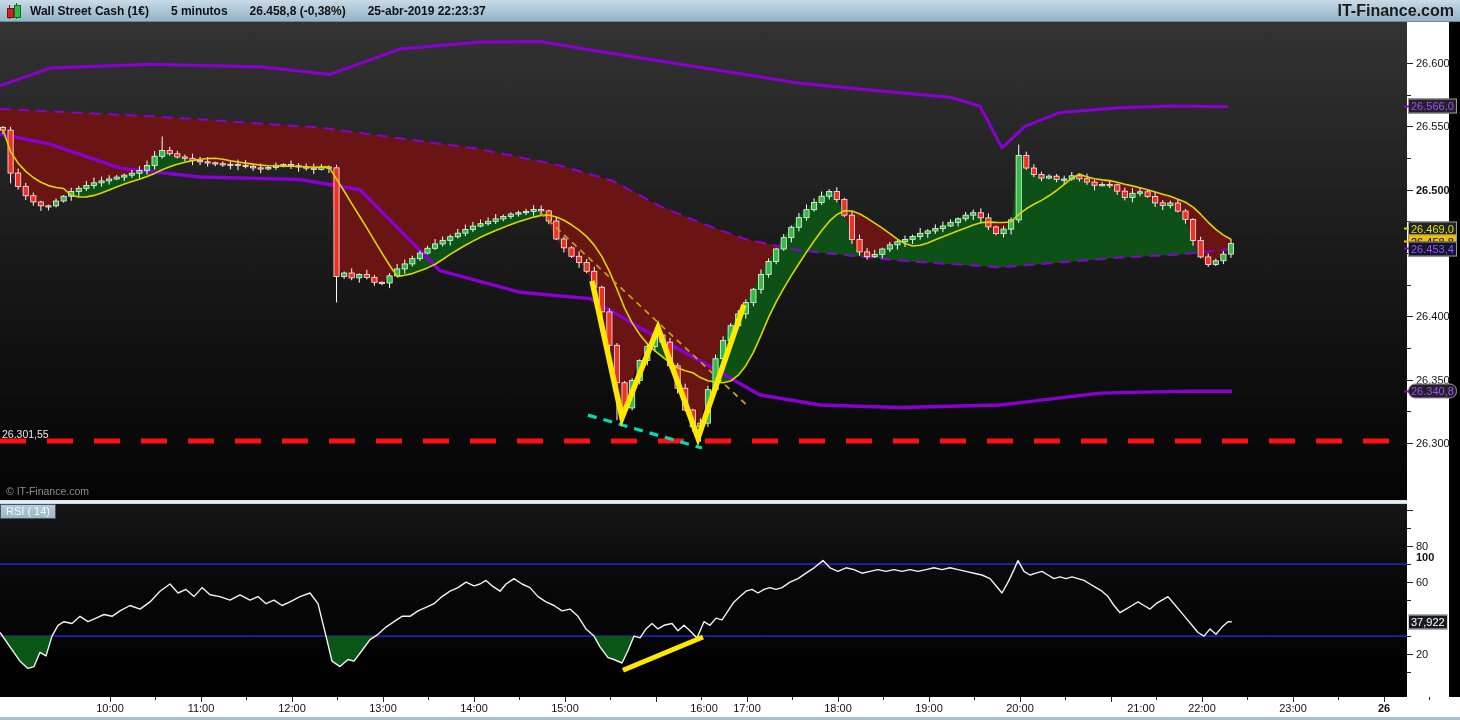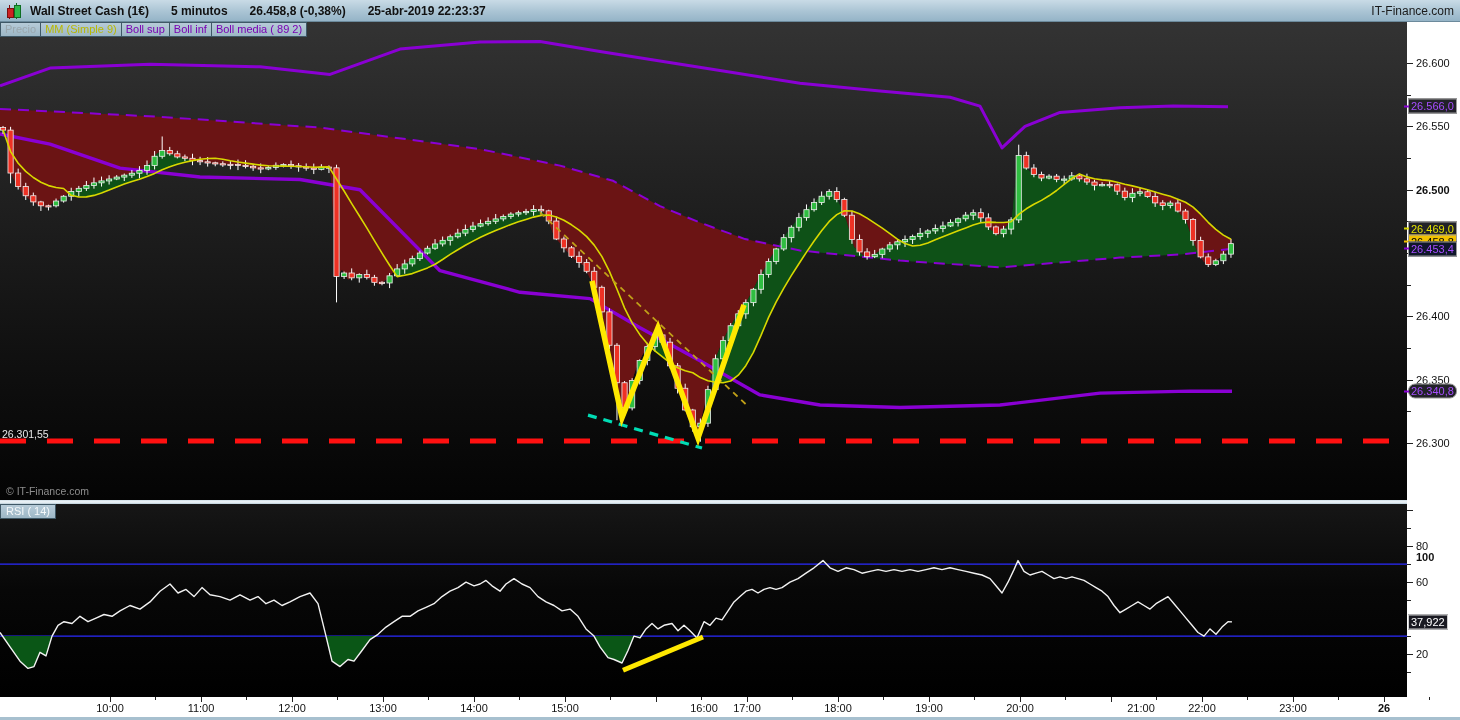--- a/index.html
+++ b/index.html
@@ -9,37 +9,37 @@
   #titlebar{position:absolute;left:0;top:0;width:1460px;height:22px;
     background:linear-gradient(180deg,#c9dbe6 0%,#aac4d4 55%,#95b4c7 100%);
     border-bottom:1px solid #6c8a9c;display:flex;align-items:center;box-sizing:border-box;}
   #titlebar .t{font-size:12px;font-weight:bold;color:#111;white-space:nowrap;}
   #candle-ico{position:relative;width:16px;height:16px;margin:0 8px 0 6px;}
   #candle-ico .c1{position:absolute;left:1px;top:5px;width:5px;height:8px;background:#cc2222;border:1px solid #7a1010;}
   #candle-ico .c2{position:absolute;left:8px;top:2px;width:5px;height:11px;background:#2db84a;border:1px solid #0e6e22;}
   #candle-ico .w1{position:absolute;left:3px;top:2px;width:1px;height:14px;background:#7a1010;}
   #candle-ico .w2{position:absolute;left:10px;top:0;width:1px;height:16px;background:#0e6e22;}
   .tgap{margin-right:22px;}
-  #brand{margin-left:auto;margin-right:6px;font-size:12px;font-weight:normal;color:#1b1b1b;}
+  #brand{margin-left:auto;margin-right:6px;font-size:16px;font-weight:bold;color:#1b1b1b;}
   
   #chips{position:absolute;left:0;top:22px;height:14px;display:flex;z-index:30;}
   .chip{height:13px;line-height:13px;padding:0 4px;font-size:11px;
     background:linear-gradient(180deg,#b6cbd8,#9db7c6);border:1px solid #3f5866;border-left:none;
     white-space:nowrap;}
   .chip:first-child{border-left:1px solid #3f5866;}
   
   #main-chart{position:absolute;left:0;top:22px;width:1407px;height:478px;
     background:linear-gradient(180deg,#333333 0%,#232323 30%,#101010 70%,#040404 100%);}
   #separator{position:absolute;left:0;top:500px;width:1407px;height:4px;
     background:linear-gradient(180deg,#cfdde6,#f2f7fa 50%,#b9ccd8);}
   #rsi-panel{position:absolute;left:0;top:504px;width:1407px;height:193px;
     background:linear-gradient(180deg,#161616 0%,#070707 45%,#000 100%);}
   #main-svg,#rsi-svg{position:absolute;left:0;top:0;}
   
-  #price-axis{position:absolute;left:1407px;top:22px;width:53px;height:675px;background:#fff;}
+  #price-axis{position:absolute;left:1407px;top:22px;width:42px;height:675px;background:#fff;}
   .ptick{position:absolute;left:0;height:1px;background:#222;}
   .plabel{position:absolute;left:9px;font-size:11px;color:#111;transform:translateY(-50%);white-space:nowrap;}
   .badge{position:absolute;left:1px;height:13px;line-height:13px;font-size:11px;padding:0 2px;
     border:1px solid #9a9a9a;transform:translateY(-50%);white-space:nowrap;}
   .btick{position:absolute;left:-5px;width:5px;height:2px;top:50%;margin-top:-1px;}
   #time-axis{position:absolute;left:0;top:697px;width:1460px;height:37px;background:#fff;}
   .ttick{position:absolute;top:0;width:1px;background:#222;}
   .tlabel{position:absolute;top:5px;font-size:11px;color:#111;transform:translateX(-50%);white-space:nowrap;}
   #bottom-strip{position:absolute;left:0;top:717px;width:1460px;height:3px;background:#a7c0cf;}
   
@@ -428,27 +428,20 @@
           <rect x="1228.3600000000001" y="221.64438204799828" width="5.2" height="10.490054272000151" fill="#2fbe41" stroke="#efefef" stroke-width="0.8"></rect>
         </g>
         <path d="M3.0 108.1 L10.6 129.6 L18.2 141.2 L25.7 149.4 L33.3 155.5 L40.9 160.2 L48.5 163.6 L56.1 165.5 L63.6 166.5 L71.2 173.3 L78.8 175.0 L86.4 174.9 L94.0 173.4 L101.5 171.1 L109.1 168.1 L116.7 164.9 L124.3 162.0 L131.9 159.5 L139.4 157.2 L147.0 154.6 L154.6 151.4 L162.2 147.8 L169.8 144.8 L177.3 142.3 L184.9 140.2 L192.5 138.6 L200.1 137.3 L207.7 136.5 L215.2 136.3 L222.8 137.2 L230.4 138.7 L238.0 140.0 L245.6 141.1 L253.1 142.1 L260.7 143.1 L268.3 143.7 L275.9 144.0 L283.5 144.1 L291.0 144.2 L298.6 144.5 L306.2 144.8 L313.8 145.2 L321.4 145.1 L328.9 144.9 L336.5 157.0 L344.1 169.0 L351.7 181.6 L359.3 193.7 L366.8 205.9 L374.4 218.6 L382.0 231.2 L389.6 243.3 L397.2 254.6 L404.7 253.2 L412.3 251.6 L419.9 248.8 L427.5 245.9 L435.1 242.2 L442.6 237.5 L450.2 232.4 L457.8 227.7 L465.4 223.3 L473.0 219.1 L480.5 215.2 L488.1 211.7 L495.7 208.4 L503.3 205.4 L510.9 202.4 L518.4 199.8 L526.0 197.4 L533.6 195.1 L541.2 193.4 L548.8 193.1 L556.3 195.1 L563.9 198.3 L571.5 202.8 L579.1 208.1 L586.7 214.6 L594.2 223.1 L601.8 234.4 L609.4 249.4 L617.0 267.3 L624.6 286.1 L632.1 300.9 L639.7 312.4 L647.3 321.8 L654.9 328.8 L662.5 334.9 L670.0 340.9 L677.6 345.7 L685.2 348.7 L692.8 350.8 L700.4 355.6 L707.9 358.8 L715.5 360.2 L723.1 360.8 L730.7 359.0 L738.3 353.2 L745.8 343.7 L753.4 330.3 L761.0 313.4 L768.6 295.4 L776.2 279.8 L783.7 266.3 L791.3 253.7 L798.9 241.7 L806.5 230.1 L814.1 219.0 L821.6 208.7 L829.2 199.4 L836.8 192.6 L844.4 188.8 L852.0 189.0 L859.5 191.8 L867.1 196.1 L874.7 201.1 L882.3 206.2 L889.9 211.6 L897.4 217.2 L905.0 221.6 L912.6 224.0 L920.2 223.3 L927.8 221.0 L935.3 217.8 L942.9 214.7 L950.5 211.7 L958.1 208.8 L965.7 205.9 L973.2 202.9 L980.8 200.8 L988.4 200.1 L996.0 200.4 L1003.6 200.5 L1011.1 199.8 L1018.7 192.4 L1026.3 186.8 L1033.9 182.2 L1041.5 178.4 L1049.0 173.8 L1056.6 168.5 L1064.2 162.4 L1071.8 156.5 L1079.4 151.9 L1086.9 154.9 L1094.5 156.8 L1102.1 157.9 L1109.7 158.6 L1117.3 160.3 L1124.8 162.3 L1132.4 163.9 L1140.0 165.7 L1147.6 167.7 L1155.2 170.0 L1162.7 172.2 L1170.3 174.3 L1177.9 177.2 L1185.5 180.3 L1193.1 185.1 L1200.6 192.2 L1208.2 200.3 L1215.8 207.4 L1223.4 213.1 L1231.0 217.3" fill="none" stroke="#d8d800" stroke-width="1.6" stroke-linejoin="round"></path>
         <line x1="0" y1="418.9733280000002" x2="1407" y2="418.9733280000002" stroke="#ff1010" stroke-width="5" stroke-dasharray="26 21"></line>
         <line x1="540" y1="190.46606000000176" x2="748" y2="384.2665700000001" stroke="#c0a018" stroke-width="1.8" stroke-dasharray="6 5"></line>
         <line x1="588" y1="393.13326000000194" x2="702" y2="426.06668000000167" stroke="#00dcb4" stroke-width="3.2" stroke-dasharray="9 7"></line>
         <path d="M592 258.9 L622 395.7 L658 305.7 L698 415.9 L744 282.9" fill="none" stroke="#ffe800" stroke-width="5.5" stroke-linejoin="miter"></path>
       </svg>
   </div>
 
-  <div id="chips">
-      <div class="chip" style="color: rgb(154, 167, 174);">Precio</div>
-      <div class="chip" style="color: rgb(184, 184, 0);">MM (Simple 9)</div>
-      <div class="chip" style="color: rgb(122, 0, 180);">Boll sup</div>
-      <div class="chip" style="color: rgb(122, 0, 180);">Boll inf</div>
-      <div class="chip" style="color: rgb(122, 0, 180);">Boll media ( 89 2)</div>
-    </div>
 
   <div id="copyright">© IT-Finance.com</div>
   <div id="redline-label">26.301,55</div>
 
   <div id="separator"></div>
 
   <div id="rsi-panel">
     <svg id="rsi-svg" width="1407" height="193">
         <line x1="0" y1="60.210000000000036" x2="1407" y2="60.210000000000036" stroke="#2a2aff" stroke-width="1.2"></line>
         <line x1="0" y1="132.09000000000003" x2="1407" y2="132.09000000000003" stroke="#2a2aff" stroke-width="1.2"></line>

